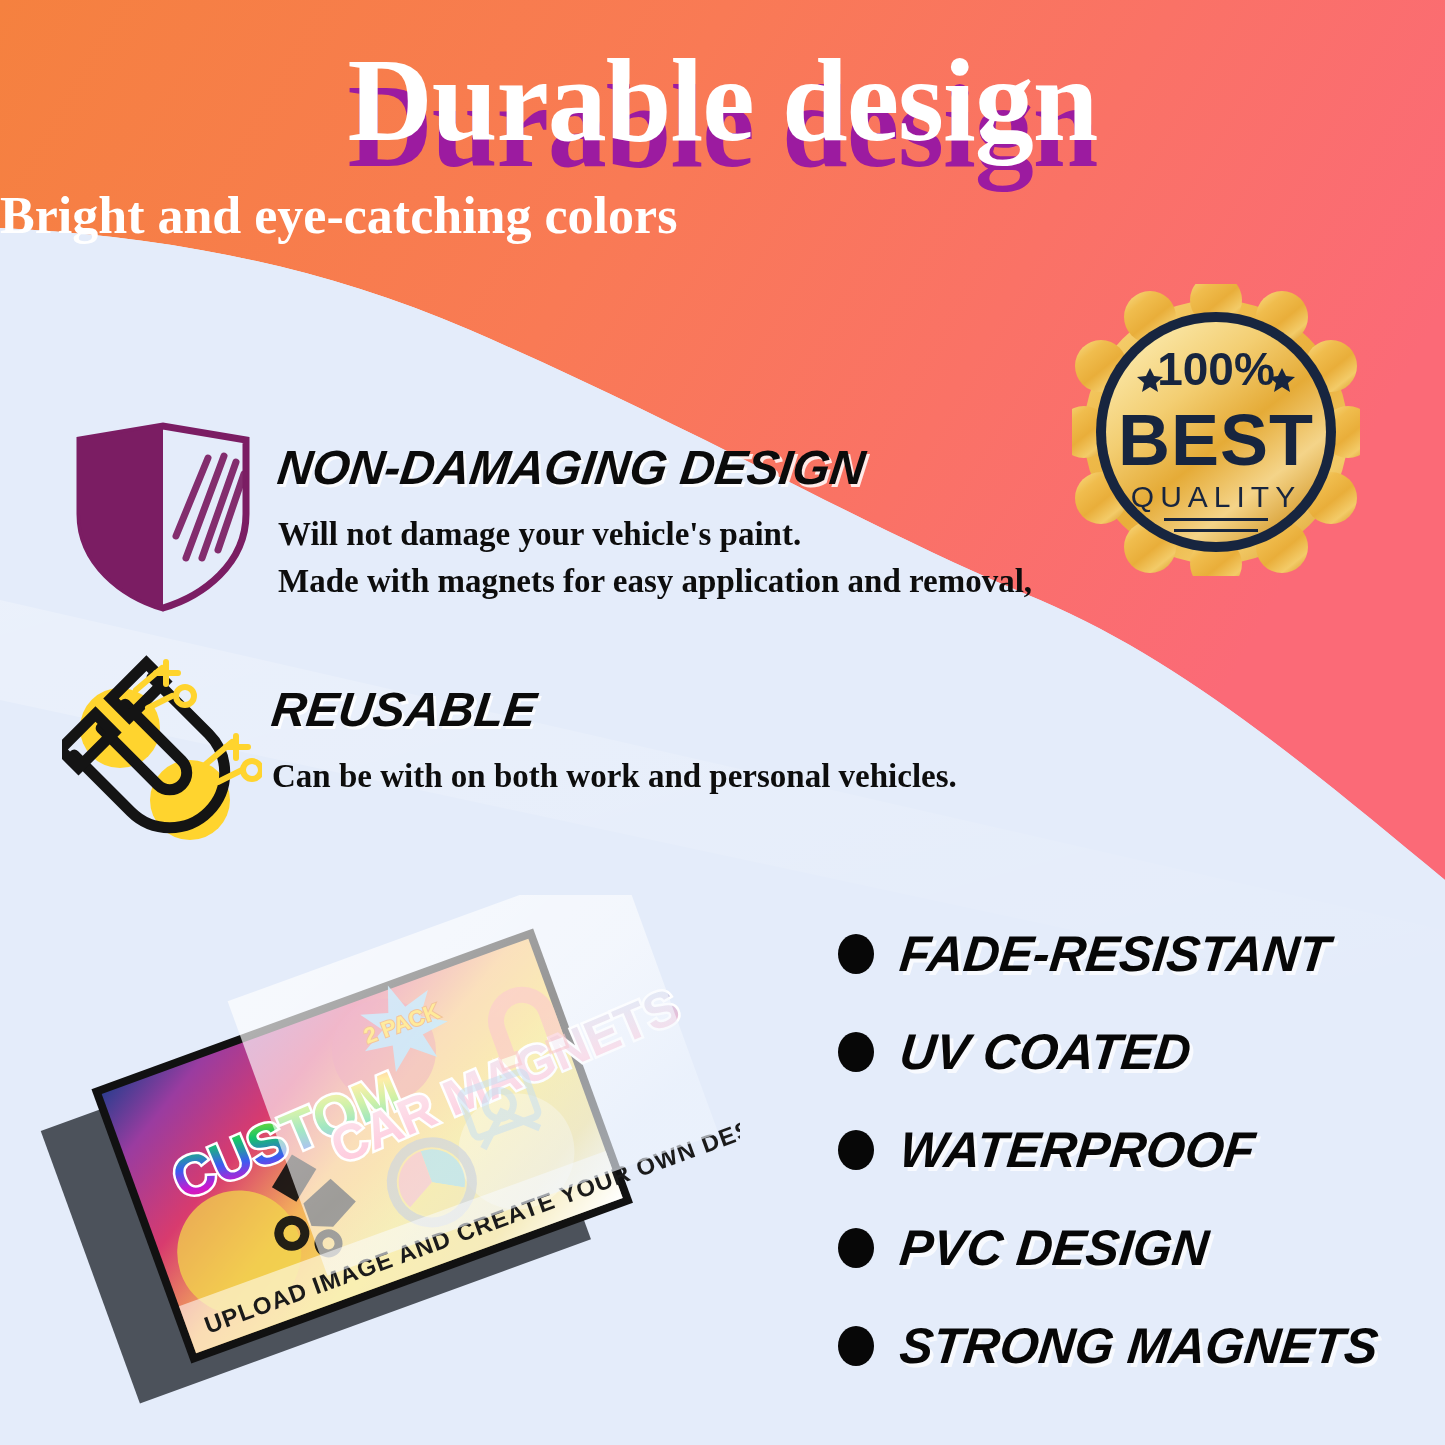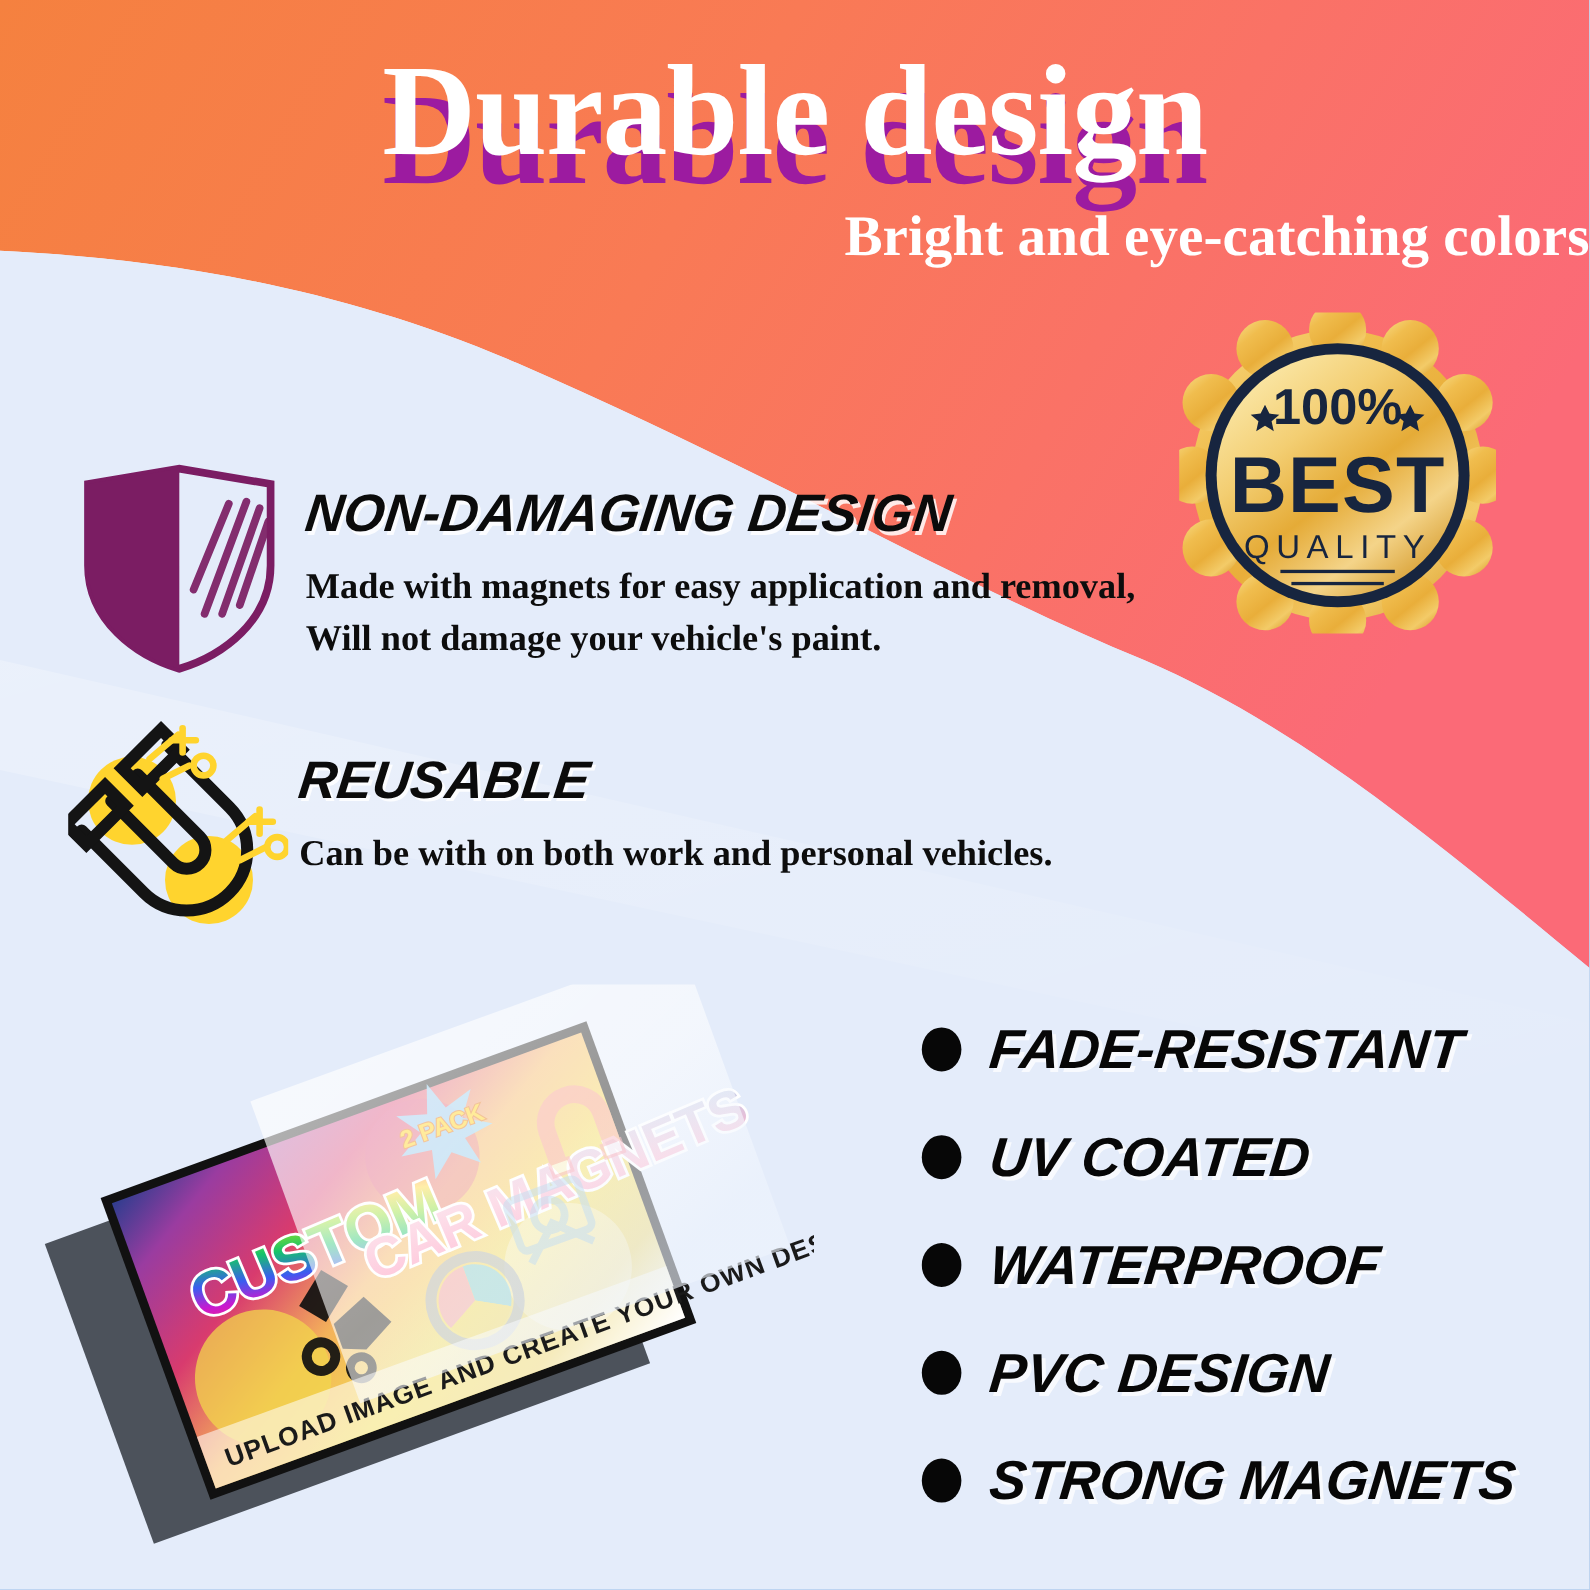--- a/index.html
+++ b/index.html
@@ -18,21 +18,21 @@
   .bg-svg { position:absolute; inset:0; width:1445px; height:1445px; }
 
   
   .head-wrap { position:absolute; left:0; top:0; width:1445px; height:260px; }
   .title-stack { position:absolute; left:0; top:28px; width:1319px; height:150px;margin-top:12px; }
   .title { position:absolute; left:0; width:1445px; text-align:center;
     font-family:"Liberation Serif", serif; font-weight:700; font-size:118px;
     letter-spacing:-1px; line-height:1; white-space:nowrap; }
   .title.purple { color:#9c1ba0; top:28px; }
   .title.white  { color:#ffffff; top:2px; }
-  .subtitle { position:absolute; left:0; top:186px; width:1445px; text-align:right;
+  .subtitle { position:absolute; left:0; top:186px; width:1445px; text-align:left;
     font-family:"Liberation Serif", serif; font-weight:700; font-size:52px;
     color:#ffffff; white-space:nowrap; letter-spacing:0px; }
 
   
   .badge { position:absolute; left:1072px; top:284px; width:288px; height:292px; }
   .badge svg { display:block; }
 
   
   .feature { position:absolute; }
   .feature .icon { position:absolute; left:0; top:0; }
@@ -181,22 +181,22 @@
         <g stroke="#7b1d63" stroke-width="7" stroke-linecap="round" fill="none" opacity="0.92">
           <line x1="118" y1="140" x2="156" y2="38"></line>
           <line x1="134" y1="140" x2="168" y2="44"></line>
           <line x1="150" y1="132" x2="176" y2="56"></line>
           <line x1="108" y1="118" x2="140" y2="40"></line>
         </g>
       </svg>
     </div>
     <div class="body">
       <div class="f-title">NON-DAMAGING DESIGN</div>
+      <div class="f-line">Will not damage your vehicle's paint.</div>
       <div class="f-line">Made with magnets for easy application and removal,</div>
-      <div class="f-line">Will not damage your vehicle's paint.</div>
     </div>
   </div>
 
   <div class="feature" id="feat-2">
     <div class="icon">
       <svg width="200" height="210" viewBox="0 0 200 210">
 
         <circle cx="58" cy="78" r="40" fill="#ffd42e"></circle>
         <circle cx="128" cy="150" r="40" fill="#ffd42e"></circle>
 

